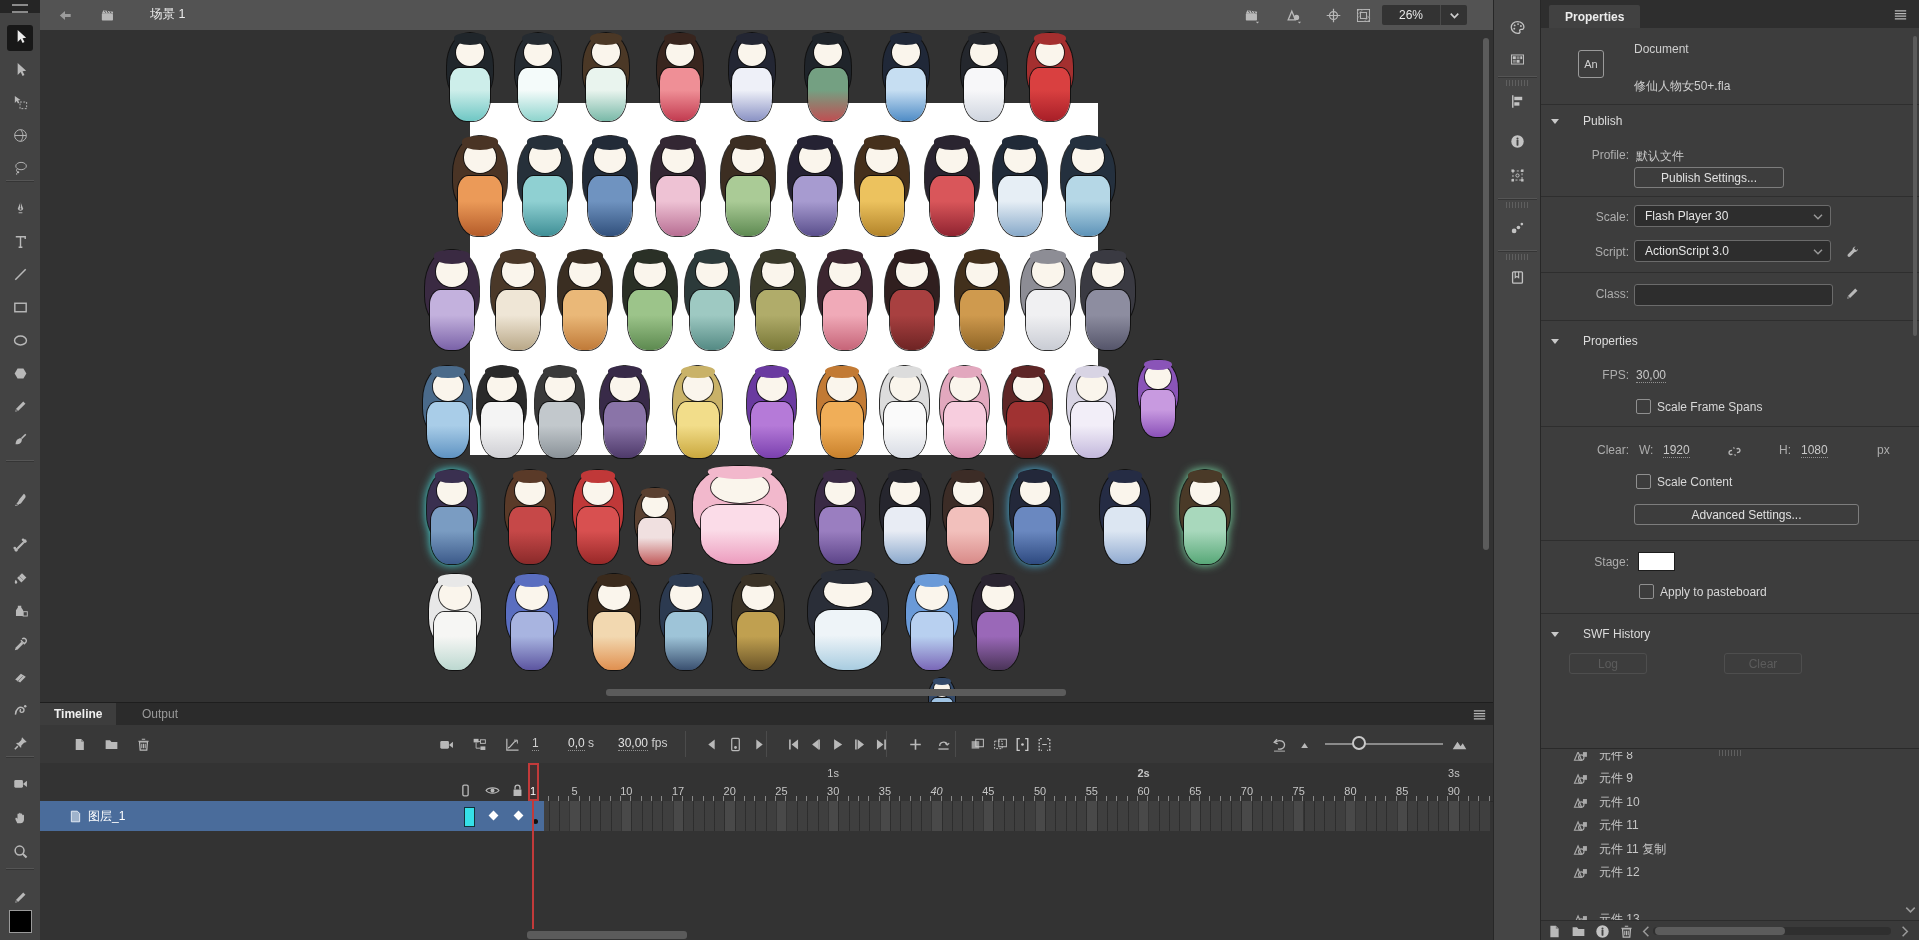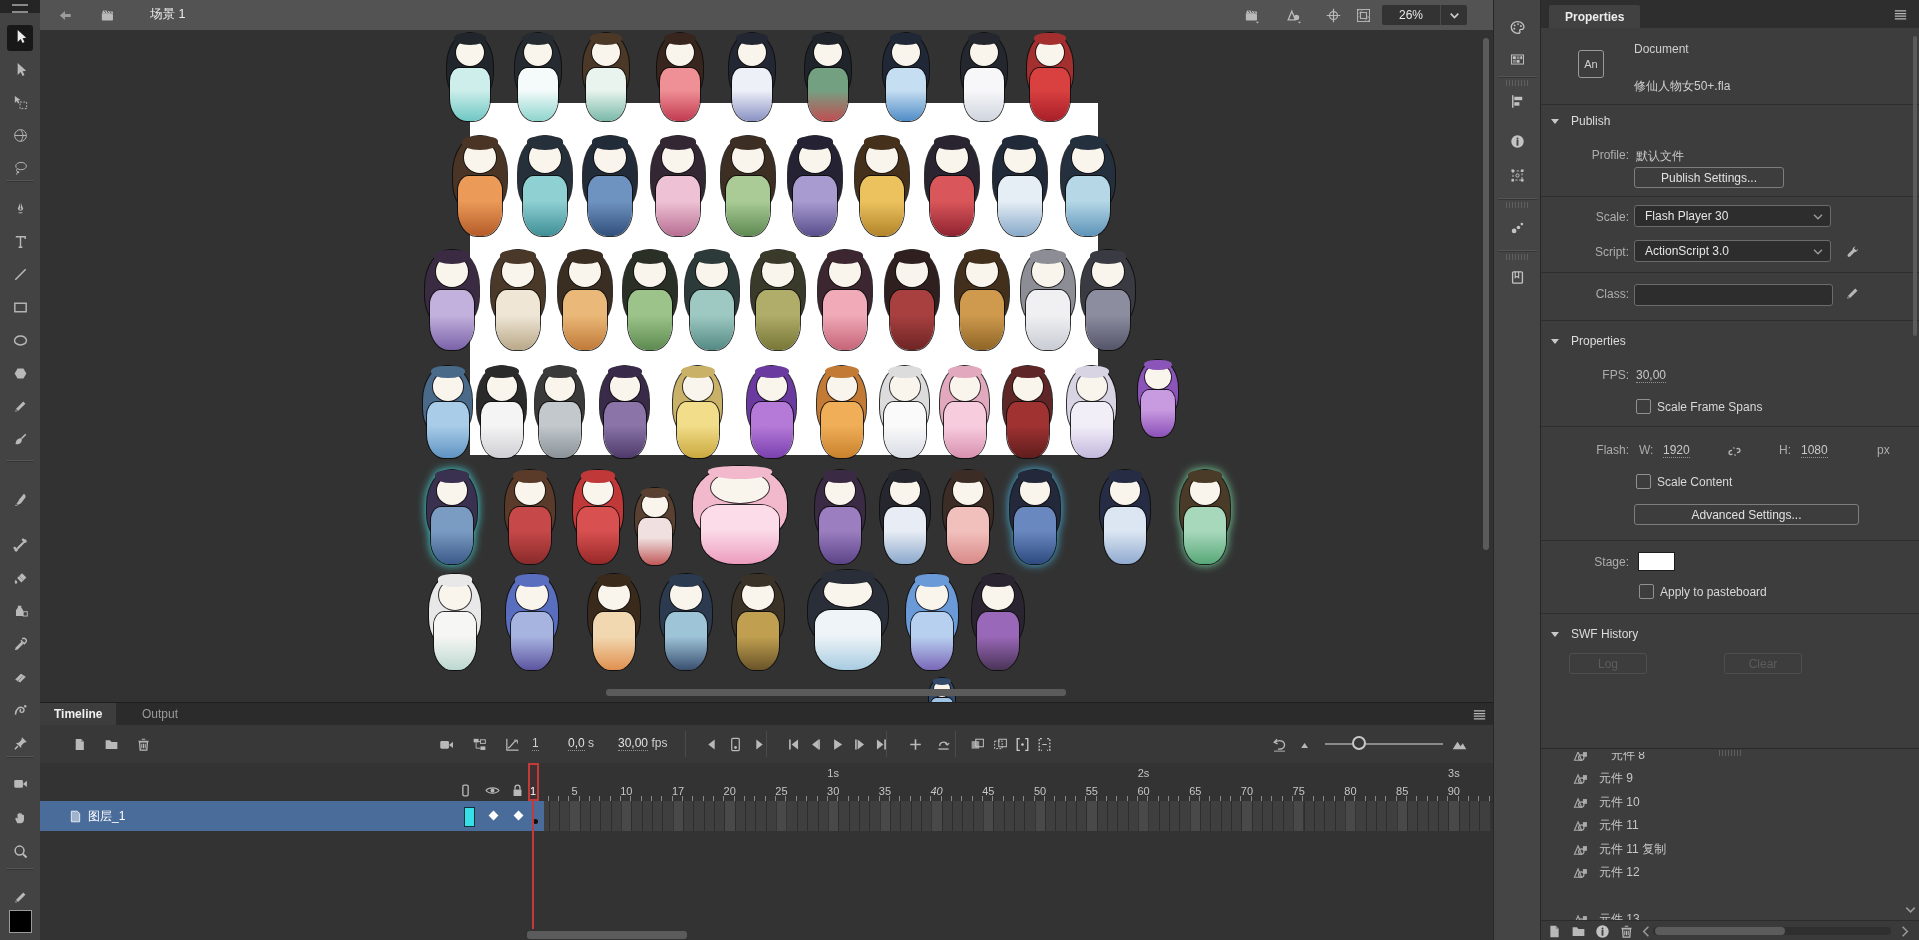--- a/index.html
+++ b/index.html
@@ -61,21 +61,21 @@
   #dock{position:absolute;left:1493px;top:0;width:47px;height:940px;background:#454545;border-left:1px solid #272727}
   .dsep{position:absolute;left:4px;width:39px;height:1px;background:#555;box-shadow:0 1px 0 #353535}
   .grip{position:absolute;height:6px;width:22px;background:repeating-linear-gradient(90deg,#5f5f5f 0 1px,transparent 1px 3px)}
   
   #props{position:absolute;left:1540px;top:0;width:379px;height:940px;background:#3d3d3d;border-left:1px solid #272727}
   #ptabbar{position:absolute;left:0;top:0;width:100%;height:28px;background:#2e2e2e}
   .ptab{position:absolute;left:8px;top:5px;height:23px;padding:0 16px;background:#414141;color:#ececec;
         display:flex;align-items:center;font-weight:bold;font-size:12px;border-radius:2px 2px 0 0}
   .plabel{position:absolute;width:84px;text-align:right;color:#adadad}
   .pval{position:absolute;color:#c9c9c9}
-  .shead{position:absolute;left:10px;color:#dcdcdc;display:flex;align-items:center;gap:12px}
+  .shead{position:absolute;left:10px;color:#dcdcdc;display:flex;align-items:center;gap:24px}
   .tri{width:0;height:0;border-left:4.5px solid transparent;border-right:4.5px solid transparent;border-top:5.5px solid #c9c9c9}
   .sep-h{position:absolute;left:0;width:379px;height:1px;background:#2e2e2e}
   .pbtn{position:absolute;border:1px solid #7d7d7d;border-radius:3px;color:#e0e0e0;display:flex;
         align-items:center;justify-content:center;font-size:12px;height:21px;box-sizing:border-box}
   .pbtn.dis{border-color:#4e4e4e;color:#5c5c5c}
   .dd{position:absolute;background:#2d2d2d;border:1px solid #6b6b6b;border-radius:3px;height:22px;display:flex;
       align-items:center;justify-content:space-between;padding:0 4px 0 10px;color:#e5e5e5;box-sizing:border-box}
   .cb{position:absolute;width:13px;height:13px;border:1px solid #909090;border-radius:2px;background:transparent}
   .cblbl{position:absolute;color:#d8d8d8}
   .input{position:absolute;background:#2d2d2d;border:1px solid #6b6b6b;border-radius:3px;height:20px}
@@ -865,21 +865,21 @@
           <span class="rnum" style="left: 985.077px;">50</span>
           <span class="rnum" style="left: 1036.8px;">55</span>
           <span class="rnum" style="left: 1088.53px;">60</span>
           <span class="rnum" style="left: 1140.25px;">65</span>
           <span class="rnum" style="left: 1191.98px;">70</span>
           <span class="rnum" style="left: 1243.7px;">75</span>
           <span class="rnum" style="left: 1295.43px;">80</span>
           <span class="rnum" style="left: 1347.15px;">85</span>
           <span class="rnum" style="left: 1398.88px;">90</span>
           <span class="rsec" style="left: 778.178px;">1s</span>
-          <span class="rsec" style="left: 1088.53px;">2s</span>
+          <span class="rsec" style="left: 1088.53px; font-weight: bold;">2s</span>
           <span class="rsec" style="left: 1398.88px;">3s</span>
         </div>
       <div id="ticks" style="left:488px;width:962px"></div>
     </div>
 
     <span class="ic colic" style="left:414px">
         <svg width="17" height="17" viewBox="0 0 18 18">
           <rect x="6.2" y="3.4" width="5.6" height="11.2" rx="1.4" stroke="#b9b9b9" fill="none" stroke-width="1.4"></rect>
         </svg>
       </span>
@@ -1042,21 +1042,21 @@
 
     <div class="shead" style="top:334px">
       <span class="tri"></span>
       <span>Properties</span>
     </div>
     <span class="plabel" style="left:4px;top:368px">FPS:</span>
     <span class="pval hot" style="left:95px;top:368px">30,00</span>
     <div class="cb" style="left:95px;top:399px"></div>
     <span class="cblbl" style="left:116px;top:400px">Scale Frame Spans</span>
     <div class="sep-h" style="top:426px"></div>
-    <span class="plabel" style="left:4px;top:443px">Flash:</span>
+    <span class="plabel" style="left:4px;top:443px">Clear:</span>
     <span class="pval" style="left:98px;top:443px;color:#adadad">W:</span>
     <span class="pval hot" style="left:122px;top:443px">1920</span>
     <span class="ic" style="left:182px;top:440px">
         <svg width="17" height="17" viewBox="0 0 18 18">
           <path d="M6.8 11.6 C5 12.8 3.2 12 3.2 10.2 C3.2 8.8 4.4 7.8 6.4 7.8 M11.2 6.4 C13 5.2 14.8 6 14.8 7.8 C14.8 9.2 13.6 10.2 11.6 10.2" stroke="#b9b9b9" fill="none" stroke-width="1.4"></path>
           <path d="M8 4.6 L8.8 6.2 M10 13.4 L9.2 11.8" stroke="#b9b9b9" stroke-width="1.2"></path>
         </svg>
       </span>
     <span class="pval" style="left:238px;top:443px;color:#adadad">H:</span>
     <span class="pval hot" style="left:260px;top:443px">1080</span>
@@ -1084,21 +1084,21 @@
     <div class="grip" style="left:178px;top:750px"></div>
     <div id="lib-list">
         <div class="librow" style="top: -8px;">
           <span class="ic" style="position:static;margin-left:28px">
             <svg width="17" height="17" viewBox="0 0 18 18">
               <path d="M2.6 14 L6.4 5.2 L10.2 14 Z" stroke="#ababab" fill="none" stroke-width="1.2"></path>
               <circle cx="9.8" cy="11.2" r="2.9" stroke="#ababab" fill="none" stroke-width="1.2"></circle>
               <rect x="11.6" y="5.4" width="4.2" height="5" fill="#ababab"></rect>
             </svg>
           </span>
-          <span style="margin-left:20px">元件 8</span>
+          <span style="margin-left:8px">元件 8</span>
         </div>
         <div class="librow" style="top: 15.4px;">
           <span class="ic" style="position:static;margin-left:28px">
             <svg width="17" height="17" viewBox="0 0 18 18">
               <path d="M2.6 14 L6.4 5.2 L10.2 14 Z" stroke="#ababab" fill="none" stroke-width="1.2"></path>
               <circle cx="9.8" cy="11.2" r="2.9" stroke="#ababab" fill="none" stroke-width="1.2"></circle>
               <rect x="11.6" y="5.4" width="4.2" height="5" fill="#ababab"></rect>
             </svg>
           </span>
           <span style="margin-left:8px">元件 9</span>

